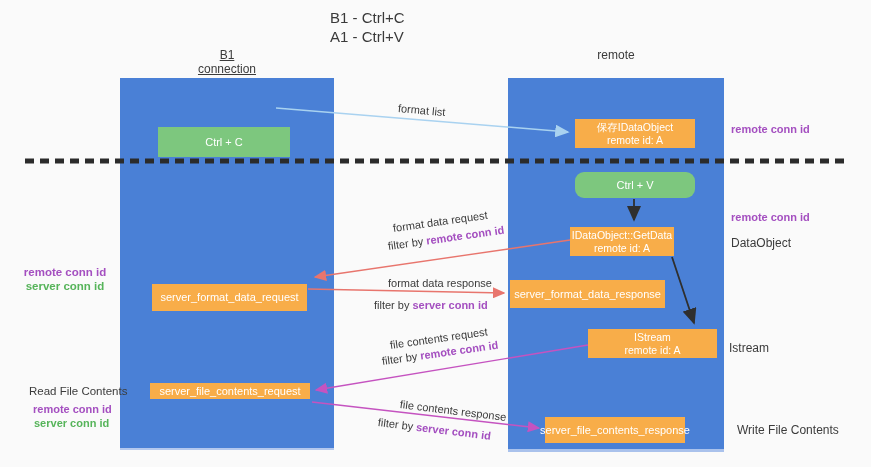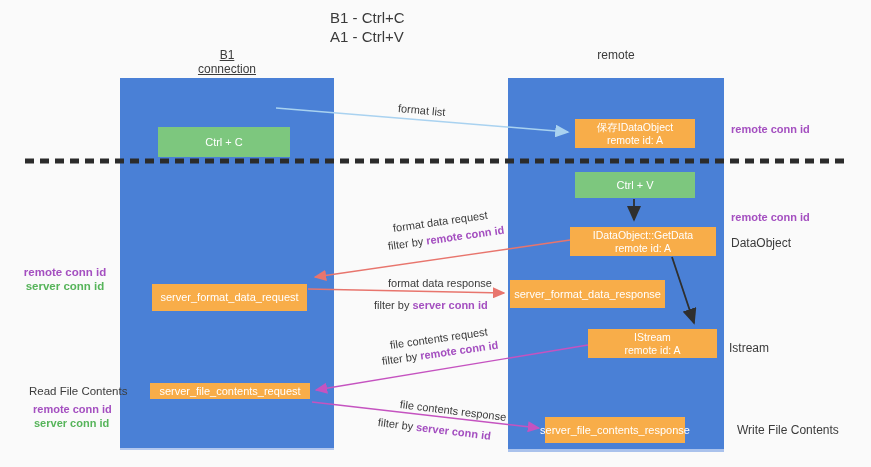--- a/index.html
+++ b/index.html
@@ -23,22 +23,22 @@
   .lifeline.left  { left:120px; width:214px; height:372px; border-bottom:2px solid #b4c8ee; }
   .lifeline.right { left:508px; width:216px; height:374px; border-bottom:3px solid #aac2ec; }
   
   .box { position:absolute; display:flex; flex-direction:column; align-items:center;
          justify-content:center; color:#ffffff; text-align:center;
          font-size:11px; line-height:13px; white-space:nowrap; }
   .box.green  { background:#7dc77e; }
   .box.orange { background:#f8ad49; }
   .b-ctrl-c   { left:158px; top:95px;  width:132px; height:30px;margin-top:32px; }
   .b-save     { left:575px; top:119px; width:120px; height:29px; font-size:10.5px; }
-  .b-ctrl-v   { left:575px; top:172px; width:120px; height:26px; }
-  .b-getdata  { left:570px; top:227px; width:146px; height:29px; font-size:10.5px;text-align:center; }
+  .b-ctrl-v   { left:575px; top:172px; width:120px; height:26px;border-radius:9px; }
+  .b-getdata  { left:570px; top:227px; width:104px; height:29px; font-size:10.5px;text-align:center; }
   .b-sfdreq   { left:152px; top:284px; width:155px; height:27px;align-items:center; }
   .b-sfdres   { left:510px; top:280px; width:155px; height:28px; }
   .b-istream  { left:588px; top:329px; width:129px; height:29px; font-size:10.5px; }
   .b-sfcreq   { left:150px; top:383px; width:160px; height:16px; }
   .b-sfcres   { left:545px; top:417px; width:140px; height:26px; }
   
   .flow-label { position:absolute; font-size:11px; color:#3b3b3b; white-space:nowrap; transform-origin:left center; }
   .fl-format-list { left:398px; top:102px; transform:rotate(5deg); }
   .fl-fdreq   { left:393px; top:222px; transform:rotate(-8deg); }
   .fl-filt1   { left:388px; top:240px; transform:rotate(-8deg); }

